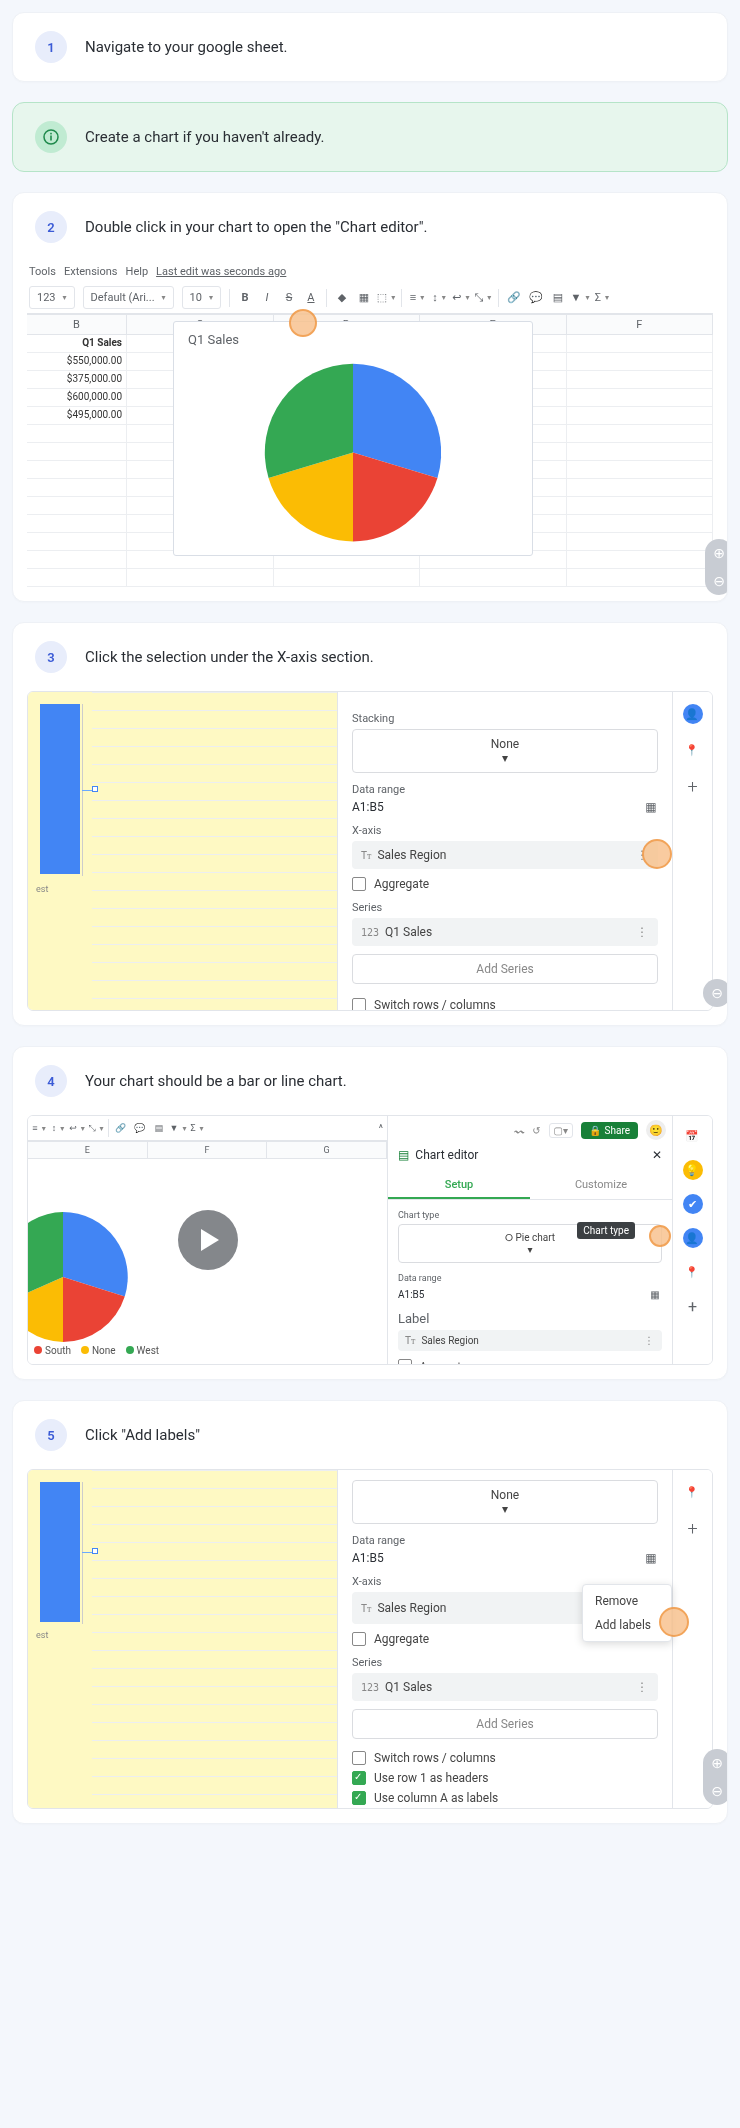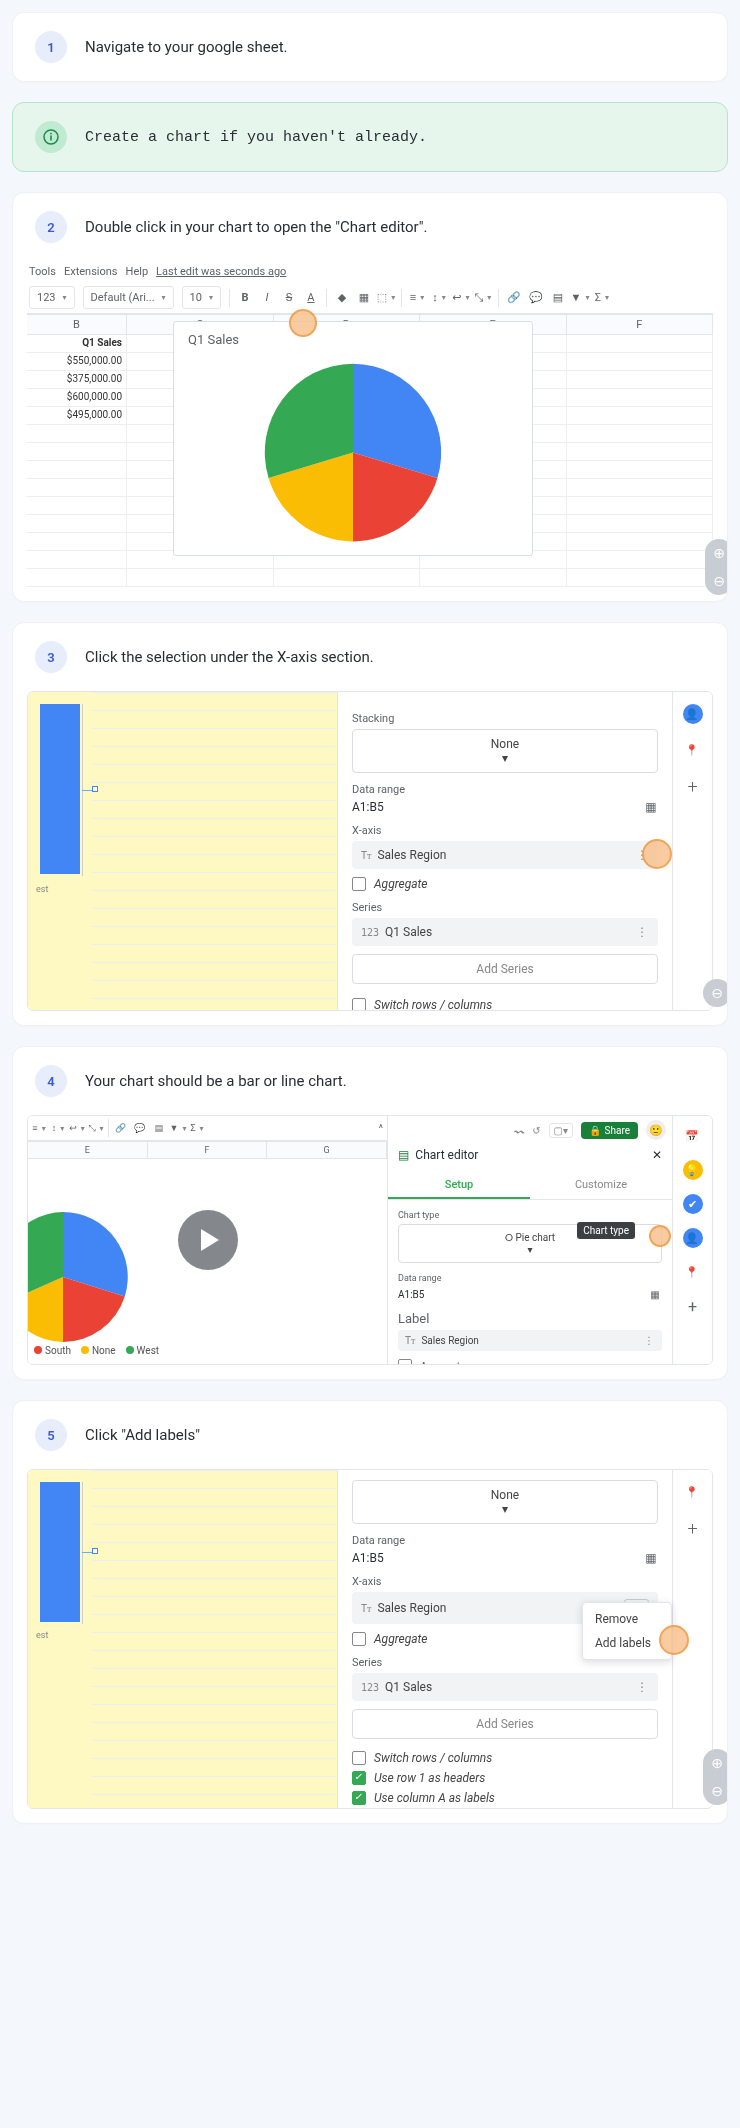--- a/index.html
+++ b/index.html
@@ -63,21 +63,20 @@
 
   .info-card {
     background: var(--info-bg);
     border: 1px solid var(--info-border);
     border-radius: 12px;
     display: flex;
     align-items: center;
     gap: 18px;
     padding: 18px 22px;
     margin-bottom: 20px;
-    font-family: Liberation Mono, monospace;
   }
   .info-badge {
     width: 32px; height: 32px; border-radius: 50%;
     background: var(--info-badge);
     display: flex; align-items: center; justify-content: center;
     color: var(--info-ic);
     font-weight: bold;
   }
 
   .sheet-body {
@@ -138,21 +137,21 @@
     background-image:linear-gradient(#eceef1 1px,transparent 1px);background-size:100% 18px;}
   .panel-right{ flex:1; padding:10px 14px; background:#fff; position:relative;}
   .side-icons{ width:40px; display:flex; flex-direction:column; align-items:center; gap:16px; padding:12px 0; background:#fff; border-left:1px solid var(--border);}
   .side-ic{ width:20px;height:20px;border-radius:50%;display:flex;align-items:center;justify-content:center;font-size:11px;}
 
   .fld-label{font-size:11px;color:var(--muted);margin:10px 0 4px;}
   .fld-sel{border:1px solid #dadce0;border-radius:4px;padding:7px 9px;font-size:12px;display:flex;align-items:center;justify-content:space-between;color:#444;cursor:pointer;flex-direction:column;}
   .chip{background:var(--chip-bg);border-radius:4px;padding:7px 9px;font-size:12px;display:flex;align-items:center;justify-content:space-between;color:#444;margin-bottom:8px;position:relative;}
   .chip .tt{font-size:10px;color:#888;margin-right:6px;font-family:ui-monospace,monospace}
   .chip .dots{color:#888;letter-spacing:1px;}
-  .checkbox-row{display:flex;align-items:center;gap:8px;font-size:12px;color:#444;margin:6px 0;font-style:italic;}
+  .checkbox-row{display:flex;align-items:center;gap:8px;font-size:12px;color:#444;margin:6px 0;}
   .cb{width:14px;height:14px;border:1.5px solid #888;border-radius:2px;display:inline-block}
   .cb.on{background:var(--green);border-color:var(--green);position:relative}
   .cb.on::after{content:"✓";color:#fff;font-size:10px;position:absolute;left:1px;top:-1px;}
 
   
   .s4-wrap{display:flex;border:1px solid var(--border);border-radius:6px;overflow:hidden;font-size:11px;height:250px;position:relative}
   .s4-left{width:360px;background:#fff;position:relative;border-right:1px solid var(--border)}
   .s4-right{flex:1;background:#fff;position:relative;}
   .s4-side{width:40px;display:flex;flex-direction:column;align-items:center;gap:14px;padding:10px 0;background:#fff;border-left:1px solid var(--border)}
   .play-btn{position:absolute;left:50%;top:50%;transform:translate(-50%,-50%);width:60px;height:60px;border-radius:50%;background:#7a7d82;display:flex;align-items:center;justify-content:center;opacity:.92}
@@ -555,21 +554,21 @@
           <span>A1:B5</span>
           <span class="tb-ic">▦</span>
         </div>
 
         <div class="fld-label">X-axis</div>
         <div class="chip">
           <span><span class="tt">Tᴛ</span><span>Sales Region</span></span>
           <span class="dots" style="border:1px solid #c7cad0;border-radius:3px;padding:1px 5px">⋮</span>
         </div>
 
-        <div class="pop-menu" style="right:0;top:132px">
+        <div class="pop-menu" style="right:0;top:114px">
           <div class="mi">Remove</div>
           <div class="mi" style="position:relative">
             <span>Add labels</span>
             <div class="orange-marker" style="right:-18px;top:-6px;width:30px;height:30px"></div>
           </div>
         </div>
 
         <div class="checkbox-row">
             <span class="cb"></span>
             <span>Aggregate</span>

